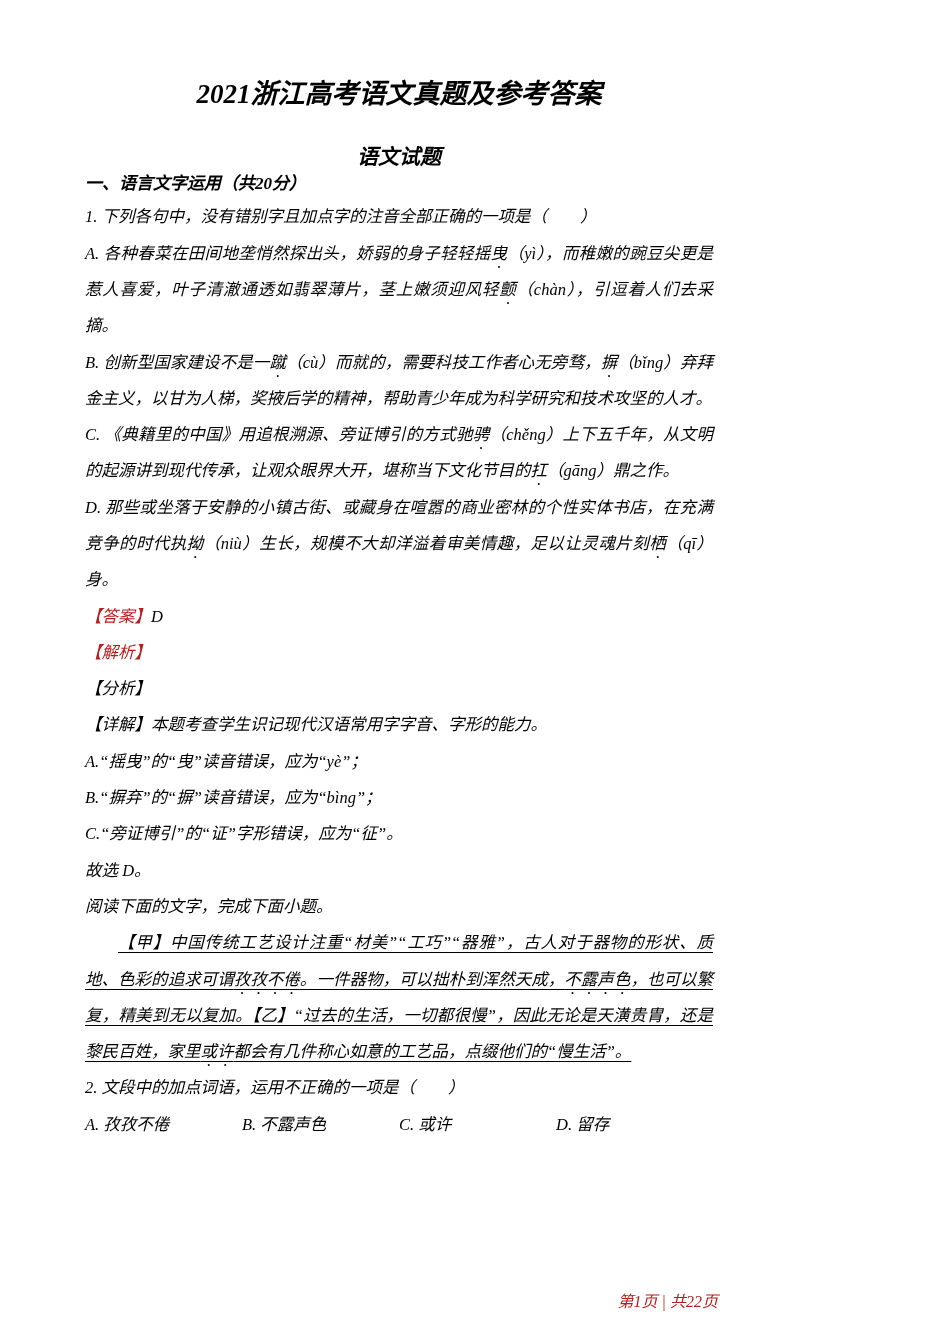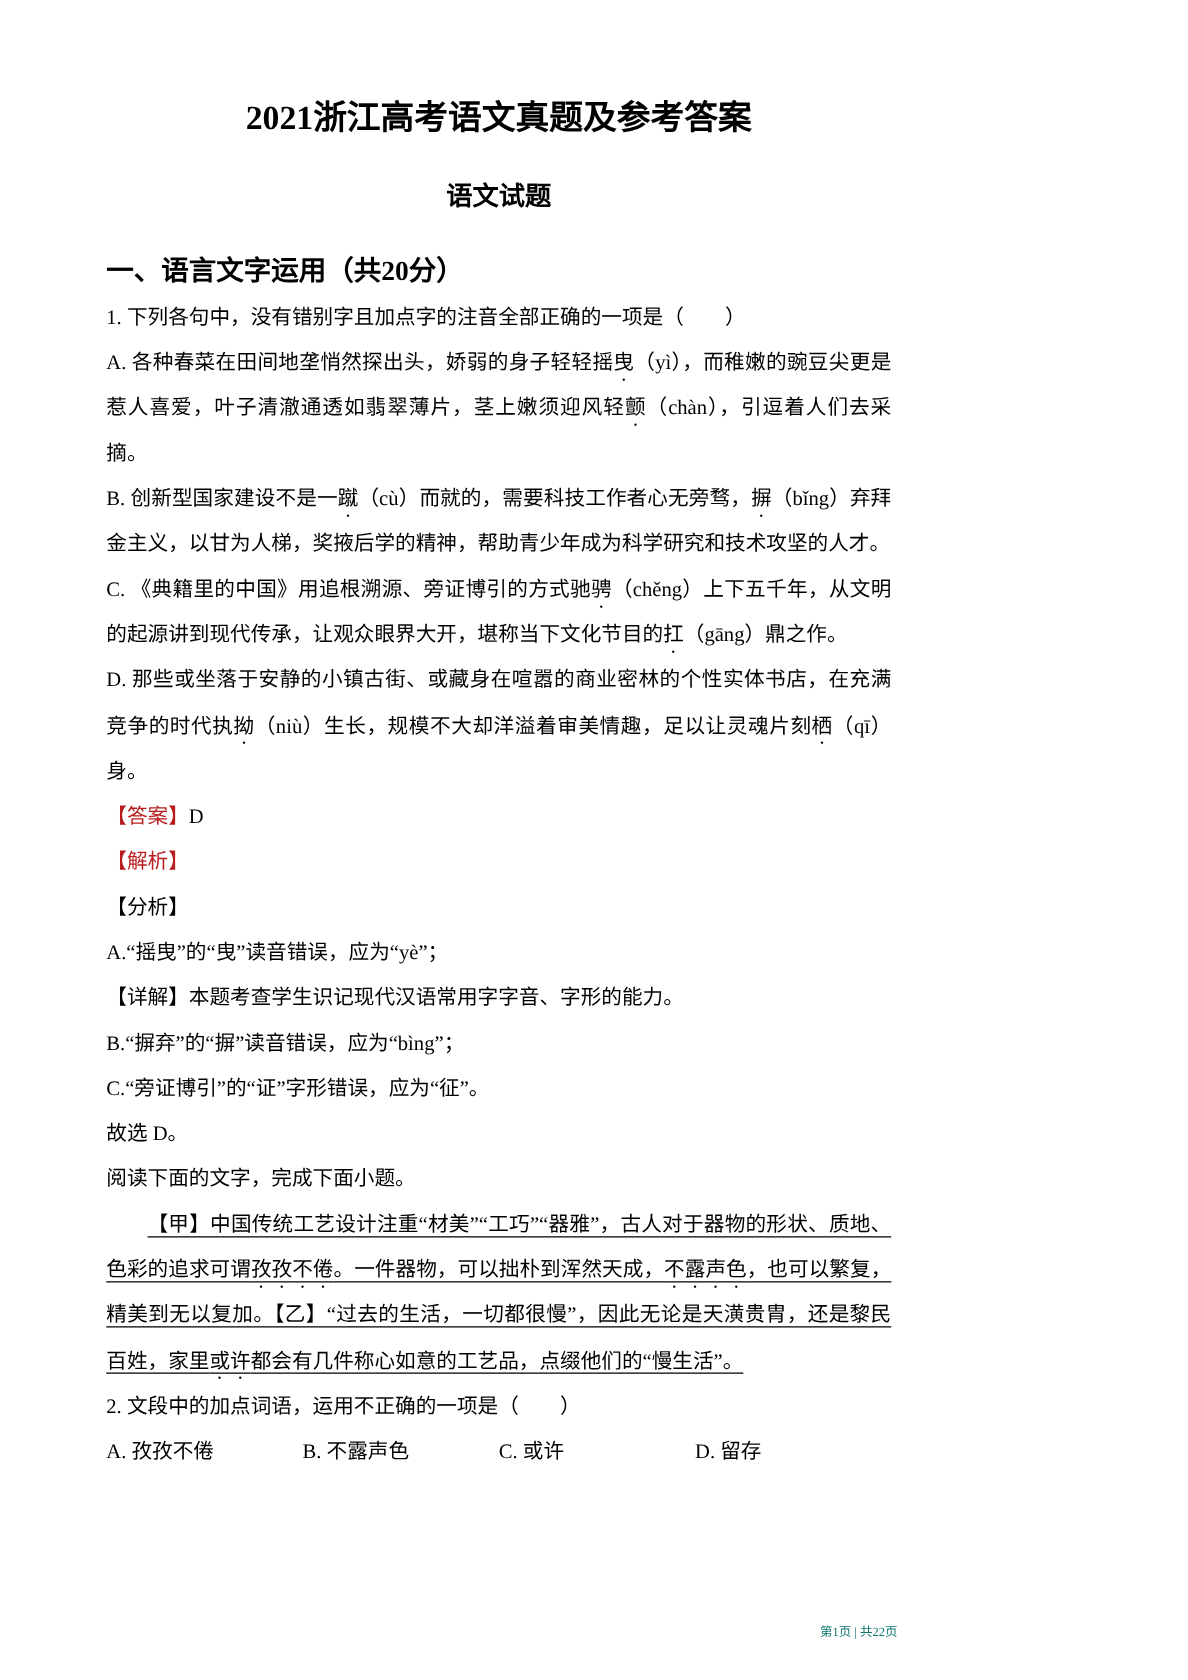--- a/index.html
+++ b/index.html
@@ -8,37 +8,37 @@
     background: #ffffff;
     color: #000000;
     font-family: "Liberation Serif", "DejaVu Serif", serif;
   }
   .page {
     position: relative;
     width: 798px; height: 1344px;
     padding: 76px 85px 4px 85px;
     box-sizing: border-box;
     overflow: hidden;
+    font-style: italic;
   }
   .doc-title {
     text-align: center;
     font-size: 27px;
     font-weight: 700;
     line-height: 1.35;
   }
   .doc-subtitle {
     text-align: center;
     font-size: 21px;
     font-weight: 700;
     margin-top: 28px;
   }
   .section-heading {
-    font-size: 22px;
+    font-size: 17px;
     font-weight: 700;
-    margin-top: 28px;
     line-height: 1.7;
   }
   .para {
     margin: 0;
     font-size: 16.5px;
     line-height: 2.2;
     text-align: justify;
   }
   .indent { text-indent: 2em; }
   .blue { color: #b91c1c; }
@@ -55,22 +55,22 @@
     -webkit-text-emphasis-position: under right;
     text-emphasis-position: under;
     text-emphasis-position: under right;
   }
   .options-row { display: flex; }
   .q2-opt { flex: 0 0 25%; }
   .footer {
     position: absolute;
     right: 80px;
     bottom: 32px;
-    font-size: 10px;
-    color: #0f766e;
+    font-size: 16px;
+    color: #b91c1c;
   }
 </style>
 </head>
 <body>
 
 <div class="page">
 
   <div class="doc-title">2021浙江高考语文真题及参考答案</div>
   <div class="doc-subtitle">语文试题</div>
 
@@ -85,23 +85,23 @@
   <p class="para"><span>C. </span><span><span>《典籍里的中国》用追根溯源、旁证博引的方式驰</span><span class="seg-dot">骋</span><span>（chěng）上下五千年，从文明的起源讲到现代传承，让观众眼界大开，堪称当下文化节目的</span><span class="seg-dot">扛</span><span>（gāng）鼎之作。</span></span></p>
 
   <p class="para"><span>D. </span><span><span>那些或坐落于安静的小镇古街、或藏身在喧嚣的商业密林的个性实体书店，在充满竞争的时代执</span><span class="seg-dot">拗</span><span>（niù）生长，规模不大却洋溢着审美情趣，足以让灵魂片刻</span><span class="seg-dot">栖</span><span>（qī）身。</span></span></p>
 
   <p class="para"><span class="blue">【答案】</span><span>D</span></p>
 
   <p class="para blue">【解析】</p>
 
   <p class="para">【分析】</p>
 
+  <p class="para">【详解】本题考查学生识记现代汉语常用字字音、字形的能力。</p>
+
   <p class="para">A.“摇曳”的“曳”读音错误，应为“yè”；</p>
-
-  <p class="para">【详解】本题考查学生识记现代汉语常用字字音、字形的能力。</p>
   <p class="para">B.“摒弃”的“摒”读音错误，应为“bìng”；</p>
   <p class="para">C.“旁证博引”的“证”字形错误，应为“征”。</p>
   <p class="para">故选 D。</p>
 
   <p class="para">阅读下面的文字，完成下面小题。</p>
 
   <p class="para indent"><span class="seg-u">【甲】中国传统工艺设计注重“材美”“工巧”“器雅”，古人对于器物的形状、质地、色彩的追求可谓</span><span class="seg-u seg-dot">孜孜不倦</span><span class="seg-u">。一件器物，可以拙朴到浑然天成，</span><span class="seg-u seg-dot">不露声色</span><span class="seg-u">，也可以繁复，精美到无以复加。【乙】“过去的生活，一切都很慢”，因此无论是天潢贵胄，还是黎民百姓，家里</span><span class="seg-u seg-dot">或许</span><span class="seg-u">都会有几件称心如意的工艺品，点缀他们的“慢生活”。</span></p>
 
   <p class="para">2.  文段中的加点词语，运用不正确的一项是（　　）</p>
 

